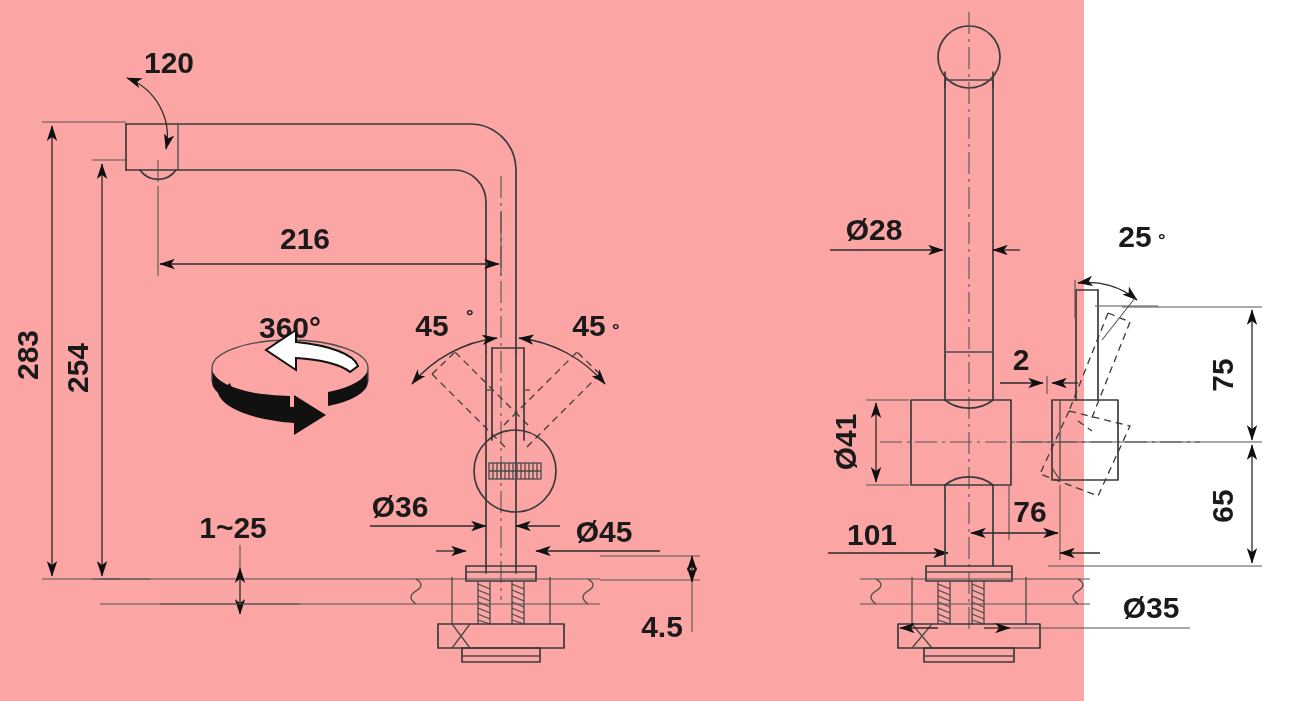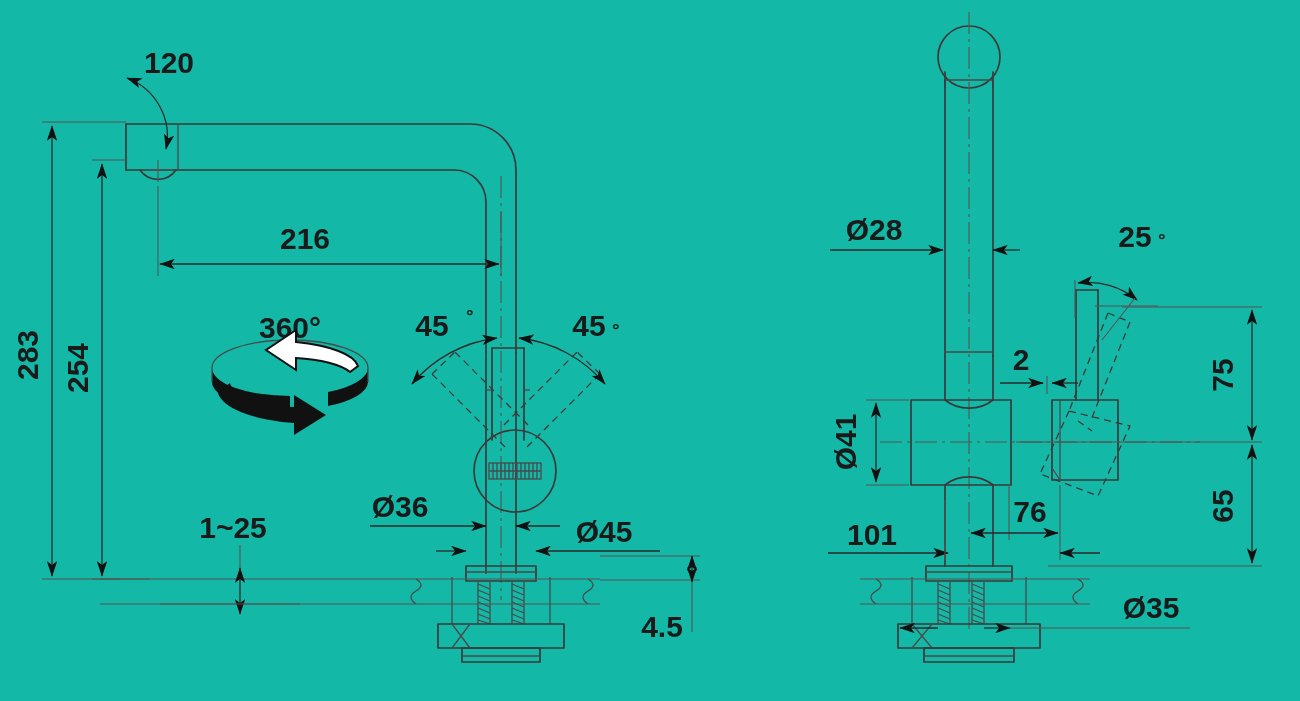--- a/index.html
+++ b/index.html
@@ -1,18 +1,18 @@
 <!DOCTYPE html>
 <html><head>
 <meta charset="utf-8">
 <style>
   html,body{margin:0;padding:0;background:#ffffff;}
   body{width:1300px;height:701px;overflow:hidden;
        font-family:"Liberation Sans","DejaVu Sans",sans-serif;}
-  #stage{position:relative;width:1300px;height:701px;background:#14b8a6;}
+  #stage{position:relative;width:1084px;height:701px;background:#fca5a5;}
   svg#drawing{position:absolute;left:0;top:0;width:1300px;height:701px;display:block;}
   text{font-family:"Liberation Sans","DejaVu Sans",sans-serif;fill:#1a1a1a;}
   .dimtxt{font-size:30px;font-weight:700;letter-spacing:0px;}
   .deg{font-size:19px;font-weight:700;}
   .obj{fill:none;stroke:#3a3a3a;stroke-width:1.7;stroke-linejoin:round;stroke-linecap:round;}
   .objthin{fill:none;stroke:#4a4a4a;stroke-width:1.3;}
   .hid2{fill:none;stroke:#3a3a3a;stroke-width:1.3;stroke-dasharray:7 5;}
   .dim{fill:none;stroke:#2a2a2a;stroke-width:1.3;}
   .ext{fill:none;stroke:#555;stroke-width:1.1;}
   .ctr{fill:none;stroke:#555;stroke-width:1.1;stroke-dasharray:22 5 3 5;}

